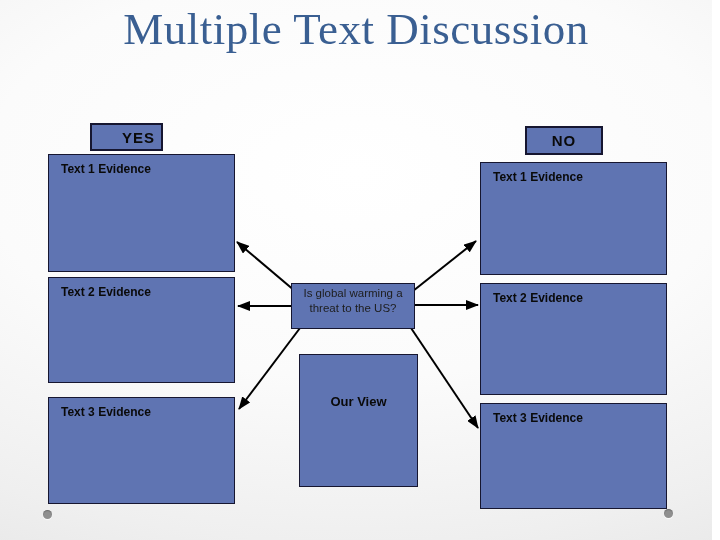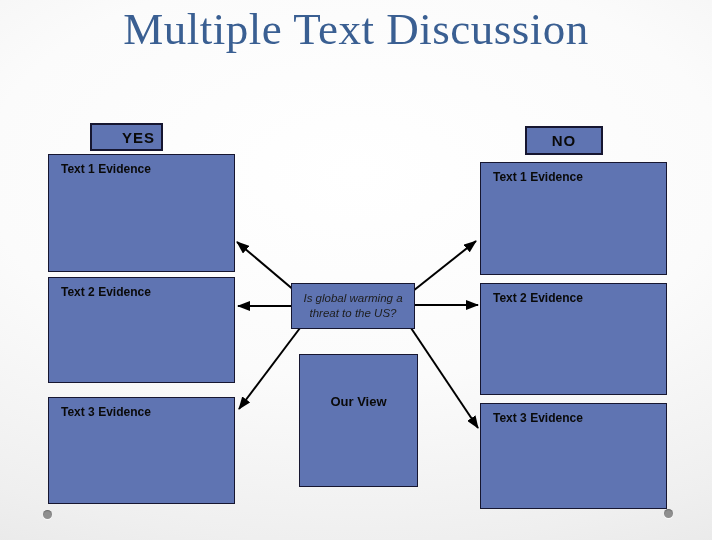--- a/index.html
+++ b/index.html
@@ -64,28 +64,26 @@
   .box.r2 { left: 480px; top: 283px; width: 187px; height: 112px; }
   .box.r3 { left: 480px; top: 403px; width: 187px; height: 106px; }
 
   .question-box {
     position: absolute;
     left: 291px; top: 283px; width: 124px; height: 46px;
     background: var(--box-fill, #5f74b2);
     border: 1.5px solid var(--box-border, #161630);
     box-sizing: border-box;
     display: flex;
-    align-items: center;
     justify-content: center;
     text-align: center;
     font-size: 11.5px;
     line-height: 15px;
     color: #1d1d1d;
     padding: 2px 3px;
-    font-style: italic;
   }
 
   .our-view-box {
     position: absolute;
     left: 299px; top: 354px; width: 119px; height: 133px;
     background: var(--box-fill, #5f74b2);
     border: 1.5px solid var(--box-border, #161630);
     box-sizing: border-box;
     text-align: center;
   }

